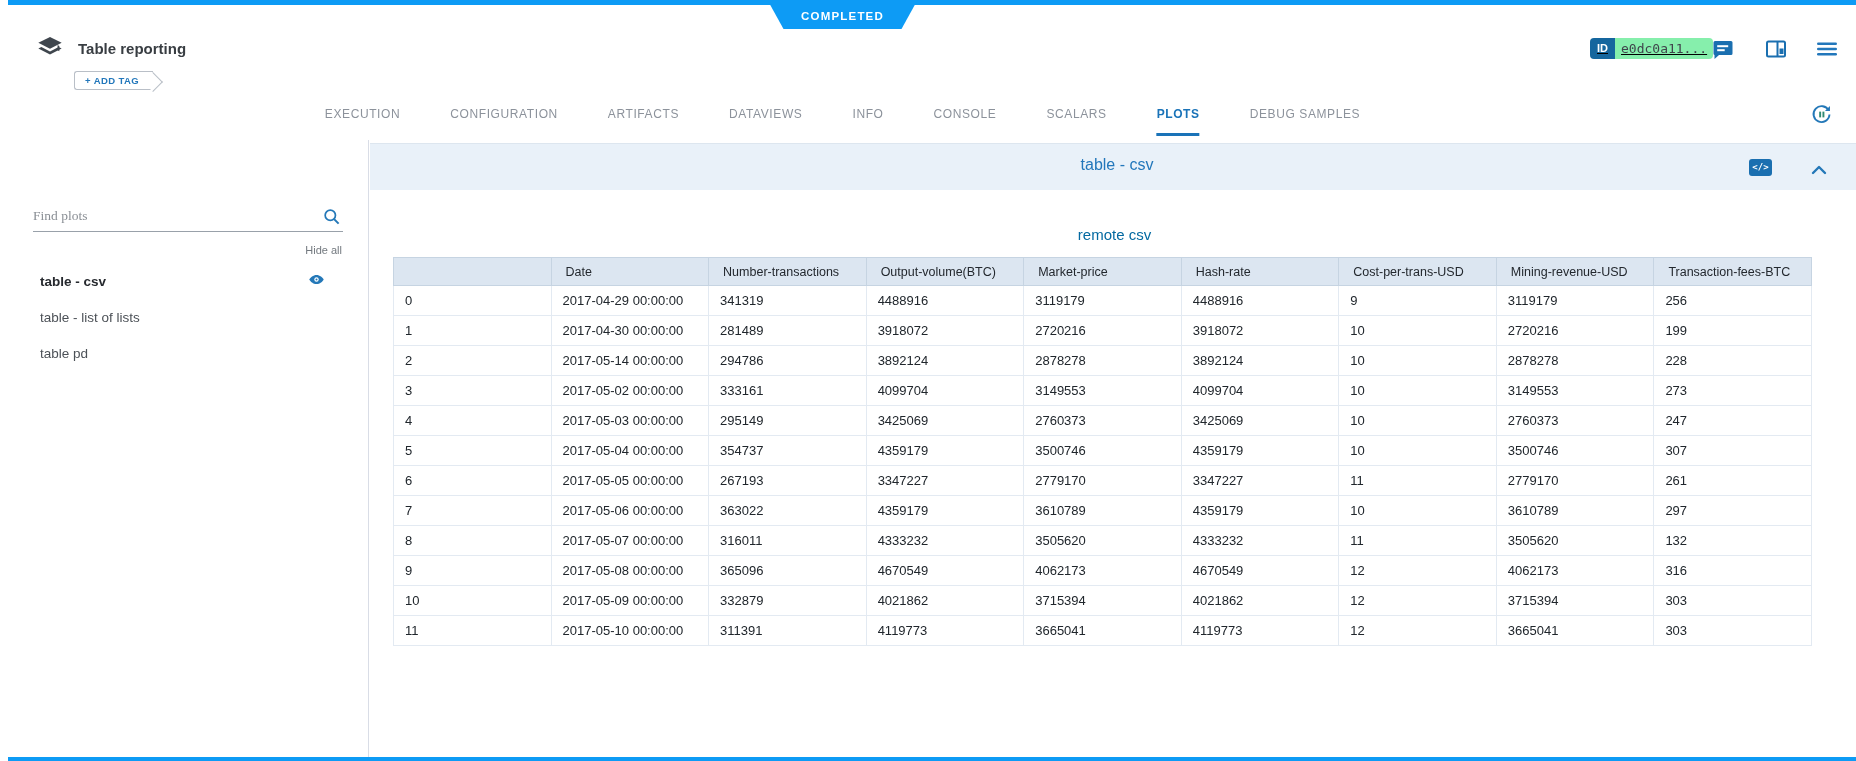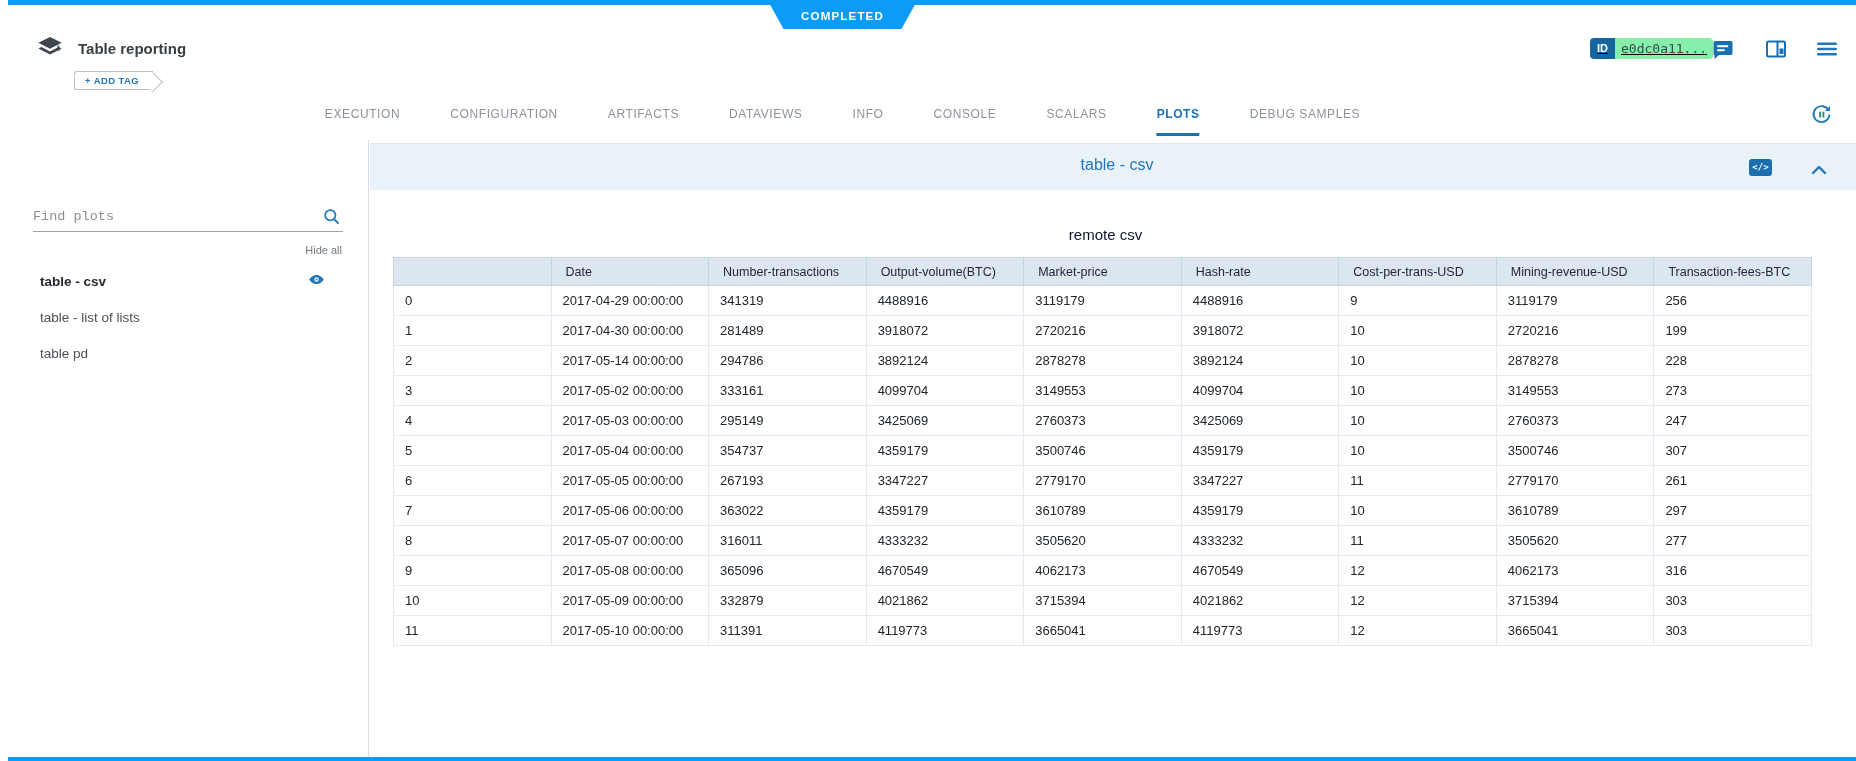--- a/index.html
+++ b/index.html
@@ -33,38 +33,38 @@
   .tab-bar { position:absolute; left:50%; top:94px; transform:translateX(-50%); display:flex; gap:50px; }
   .tab { height:42px; line-height:40px; font-size:12px; letter-spacing:.6px; color:#8c929b; border-bottom:3px solid transparent;
     cursor:pointer; white-space:nowrap; }
   .tab.active { color:#1a73b8; font-weight:bold; border-bottom-color:#1a73b8; }
   .refresh-btn { position:absolute; left:1802px; top:103px; width:23px; height:23px; cursor:pointer; }
 
   
   .sidebar { position:absolute; left:0; top:140px; width:361px; height:617px; background:#fff; border-right:1px solid #d9dde6; }
   .search-wrap { position:absolute; left:25px; top:63px; width:310px; height:29px; border-bottom:1px solid #99a1aa; }
   .search-input { width:278px; height:26px; border:none; outline:none; font-size:13.5px; color:#000000; background:transparent;
-    font-family:Liberation Mono, monospace; }
+    font-family:Liberation Serif, serif; }
   .search-input::placeholder { color:#8a8f95; }
   .search-icon { position:absolute; right:2px; top:4px; width:19px; height:19px; }
   .hide-all { position:absolute; right:26px; top:104px; font-size:11px; color:#73797f; cursor:pointer; }
   .plot-list { position:absolute; left:25px; top:123px; width:292px; }
   .plot-item { height:36px; display:flex; align-items:center; justify-content:space-between; font-size:13.5px; color:#4c5157;
     cursor:pointer; padding-left:7px; }
   .plot-item.selected { color:#26292e; font-weight:bold; }
   .eye-icon { width:17px; height:17px; flex:0 0 auto; }
 
   
   .panel-header { position:absolute; left:362px; top:143px; width:1494px; height:47px; background:#e9f1f9; border-top:1px solid #dde6ef; }
   .panel-title { position:absolute; left:0; top:12px; width:100%; text-align:center; font-size:16px; color:#2277bb; cursor:pointer; }
   .code-btn { position:absolute; right:92px; top:15px; width:23px; height:17px; background:#1a6fb0; border-radius:3px; color:#fff;
     font-size:9px; font-weight:bold; text-align:center; line-height:17px; cursor:pointer; font-family:"DejaVu Sans Mono", monospace; }
   .collapse-caret { position:absolute; right:37px; top:17px; width:16px; height:12px; cursor:pointer; }
 
-  .plot-title { position:absolute; left:388px; top:226px; width:1419px; text-align:center; font-size:15px; color:#0f172a; }
+  .plot-title { position:absolute; left:397px; top:226px; width:1419px; text-align:center; font-size:15px; color:#0369a1; }
 
   
   .data-table { position:absolute; left:385px; top:257px; width:1419px; border-collapse:collapse; table-layout:fixed;
     font-size:13px; color:#20262c; }
   .data-table th { height:28px; background:#dce6f1; border:1px solid #c6d4e2; font-weight:400; text-align:left; padding:0 0 0 14px;
     font-size:12.5px; color:#23282e; overflow:hidden; white-space:nowrap; }
   .data-table td { height:30px; background:#fff; border:1px solid #e3eaf2; text-align:left; padding:0 0 0 11px;
     overflow:hidden; white-space:nowrap; }
   .data-table { border:1px solid #c6d4e2; }
 
@@ -281,21 +281,21 @@
         </tr>
         <tr>
           <td>8</td>
           <td>2017-05-07 00:00:00</td>
           <td>316011</td>
           <td>4333232</td>
           <td>3505620</td>
           <td>4333232</td>
           <td>11</td>
           <td>3505620</td>
-          <td>277</td>
+          <td>132</td>
         </tr>
         <tr>
           <td>9</td>
           <td>2017-05-08 00:00:00</td>
           <td>365096</td>
           <td>4670549</td>
           <td>4062173</td>
           <td>4670549</td>
           <td>12</td>
           <td>4062173</td>

